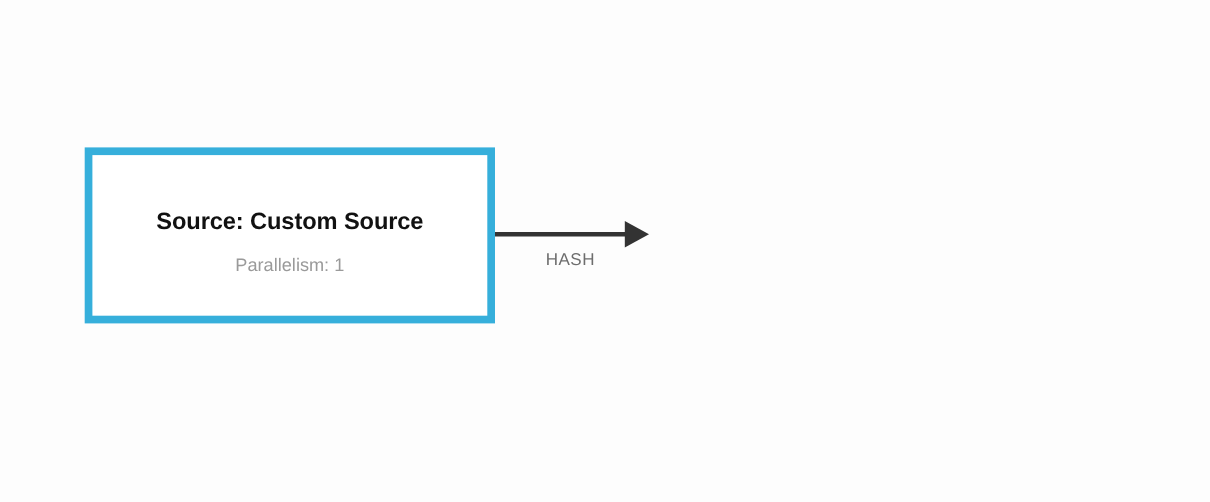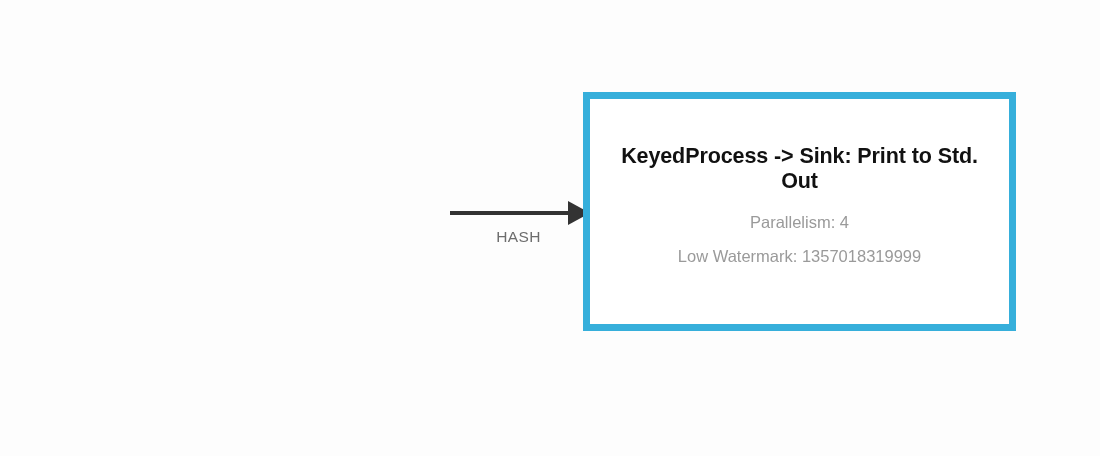--- a/index.html
+++ b/index.html
@@ -105,27 +105,26 @@
     font-weight: normal;
     color: #6d6d6d;
     letter-spacing: 0.4px;
   }
 </style>
 </head>
 <body>
 
 <div id="canvas">
 
+  <div id="node-source" class="node">
+    <div class="node-title">Source: Custom Source</div>
+    <div class="node-sub">Parallelism: 1</div>
+  </div>
 
   <svg id="edge-hash" viewBox="0 0 145 34">
     <line x1="4" y1="17" x2="124" y2="17" stroke="#333333" stroke-width="4"></line>
     <polygon points="122,5 144,17 122,29" fill="#333333"></polygon>
   </svg>
 
   <div id="edge-hash-label">HASH</div>
 
-  <div id="node-sink" class="node">
-    <div class="node-title">KeyedProcess -&gt; Sink: Print to Std. Out</div>
-    <div class="node-sub sub-parallelism">Parallelism: 4</div>
-    <div class="node-sub sub-watermark">Low Watermark: 1357018319999</div>
-  </div>
 
 </div>
 
 </body></html>

